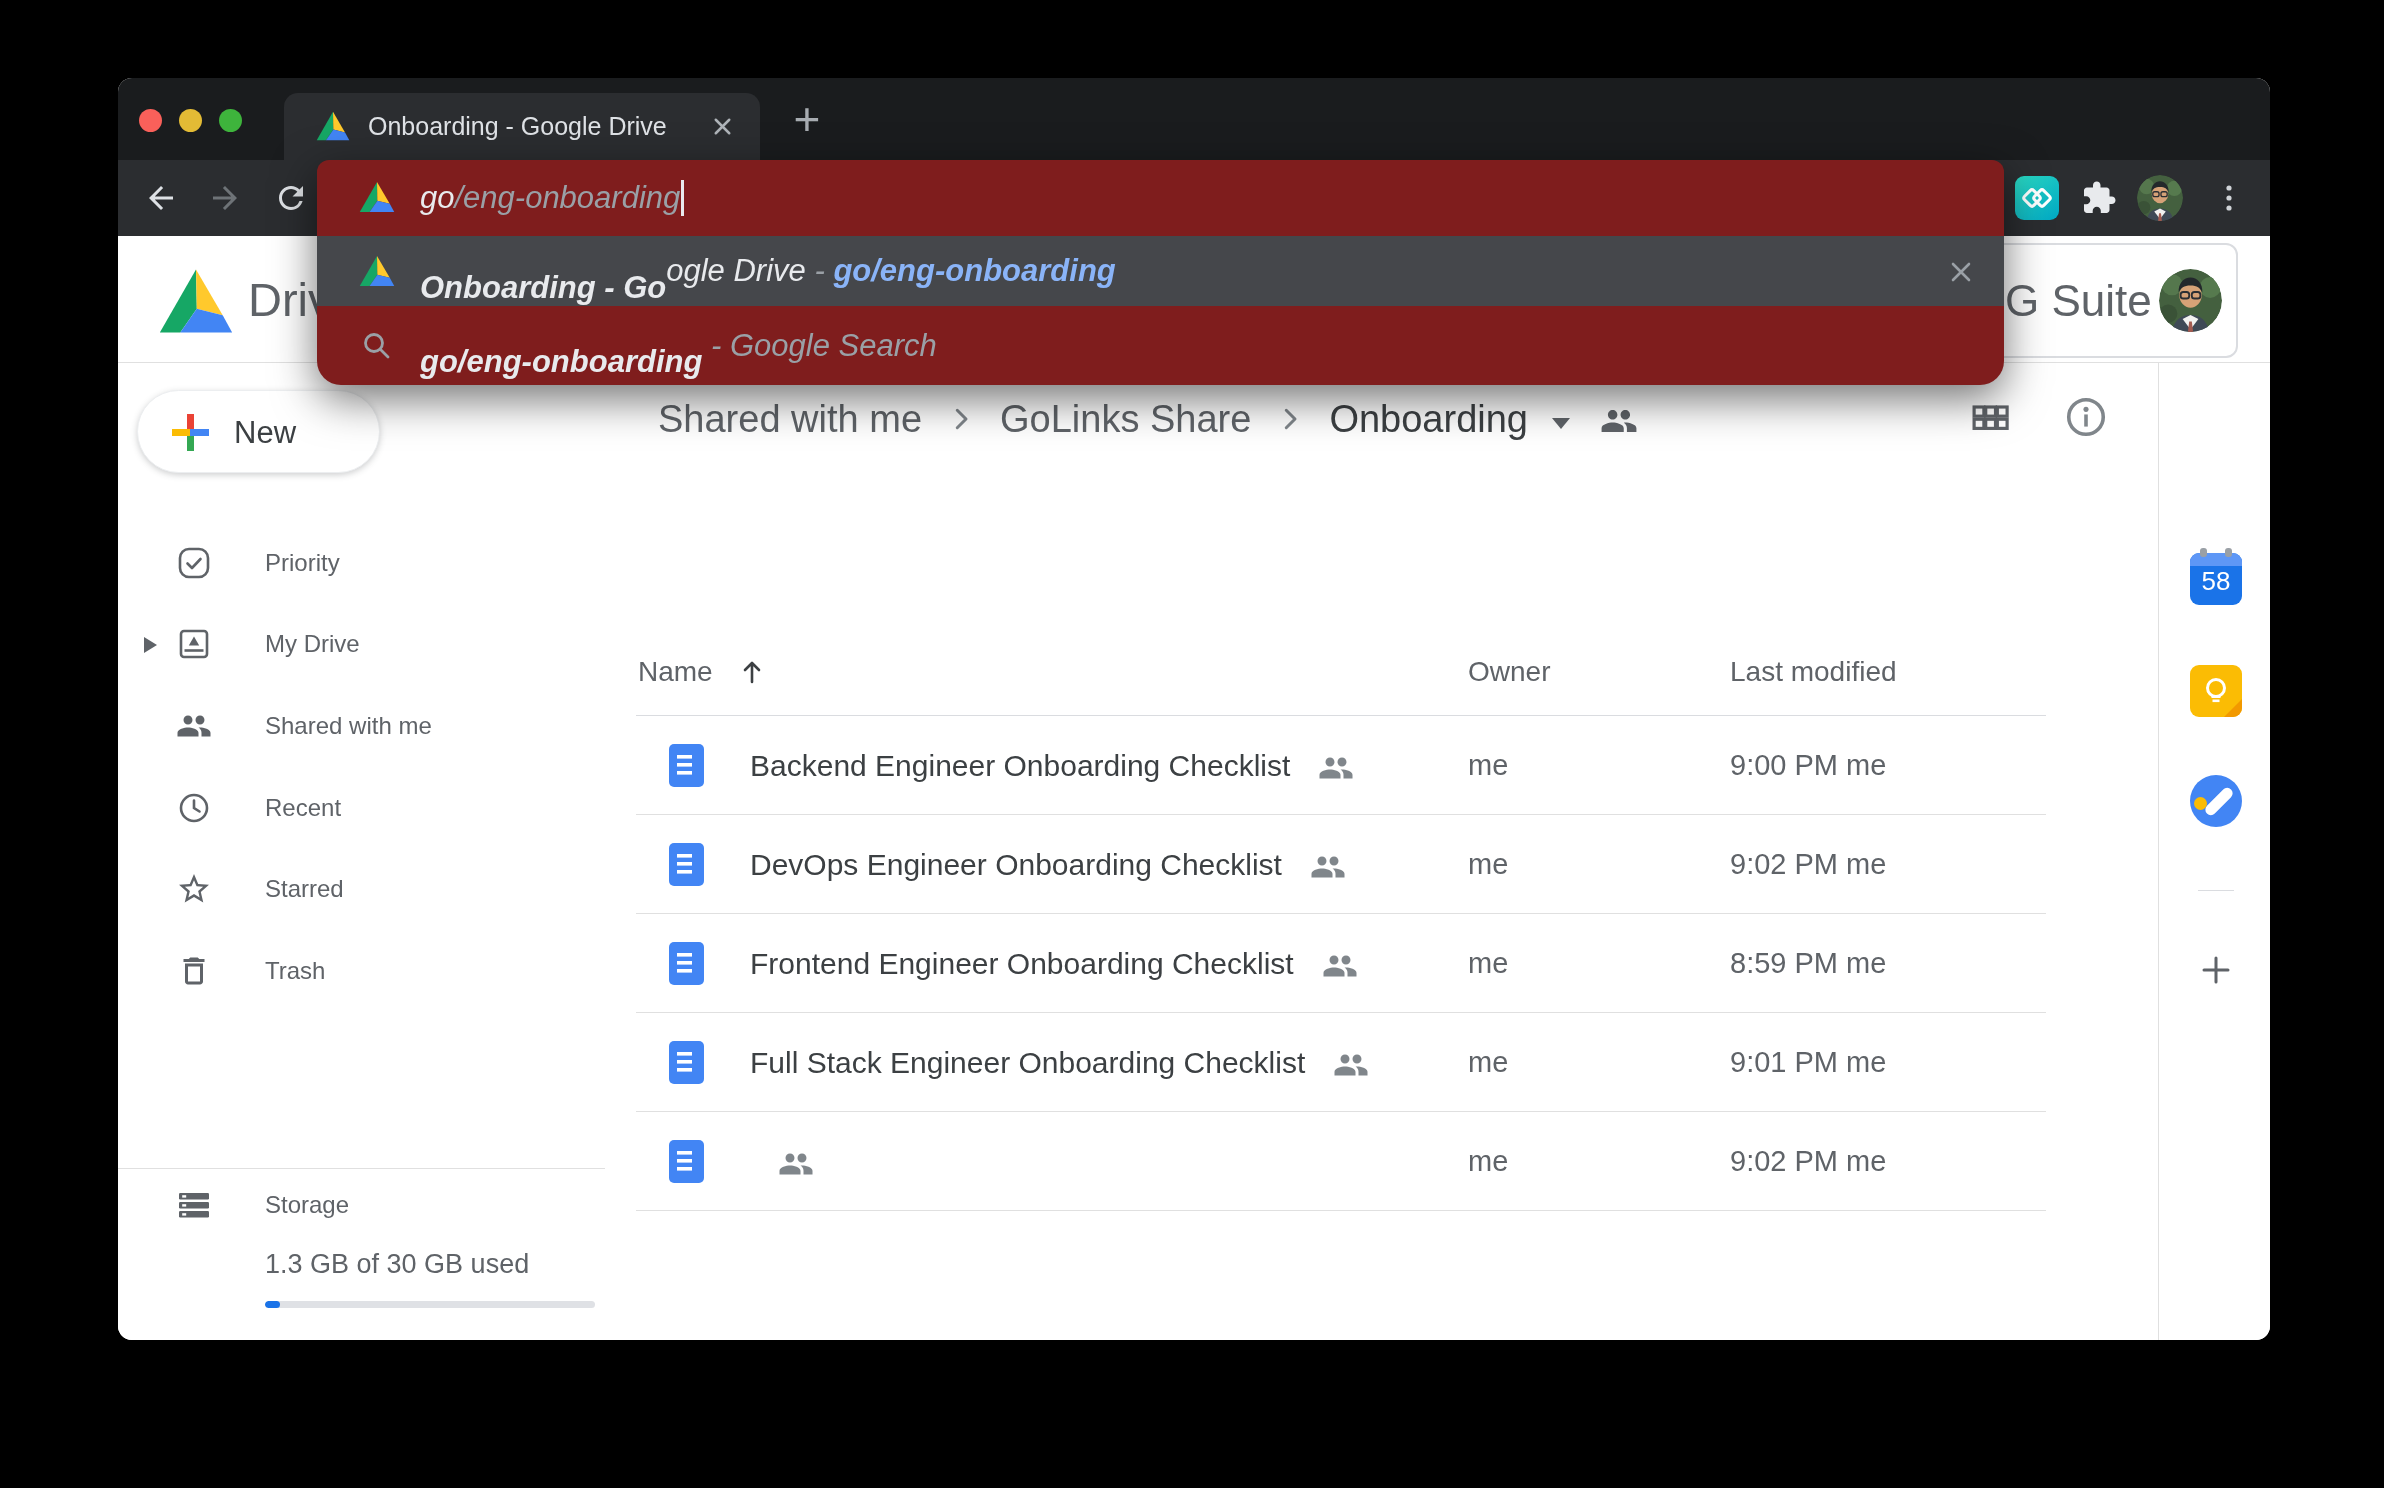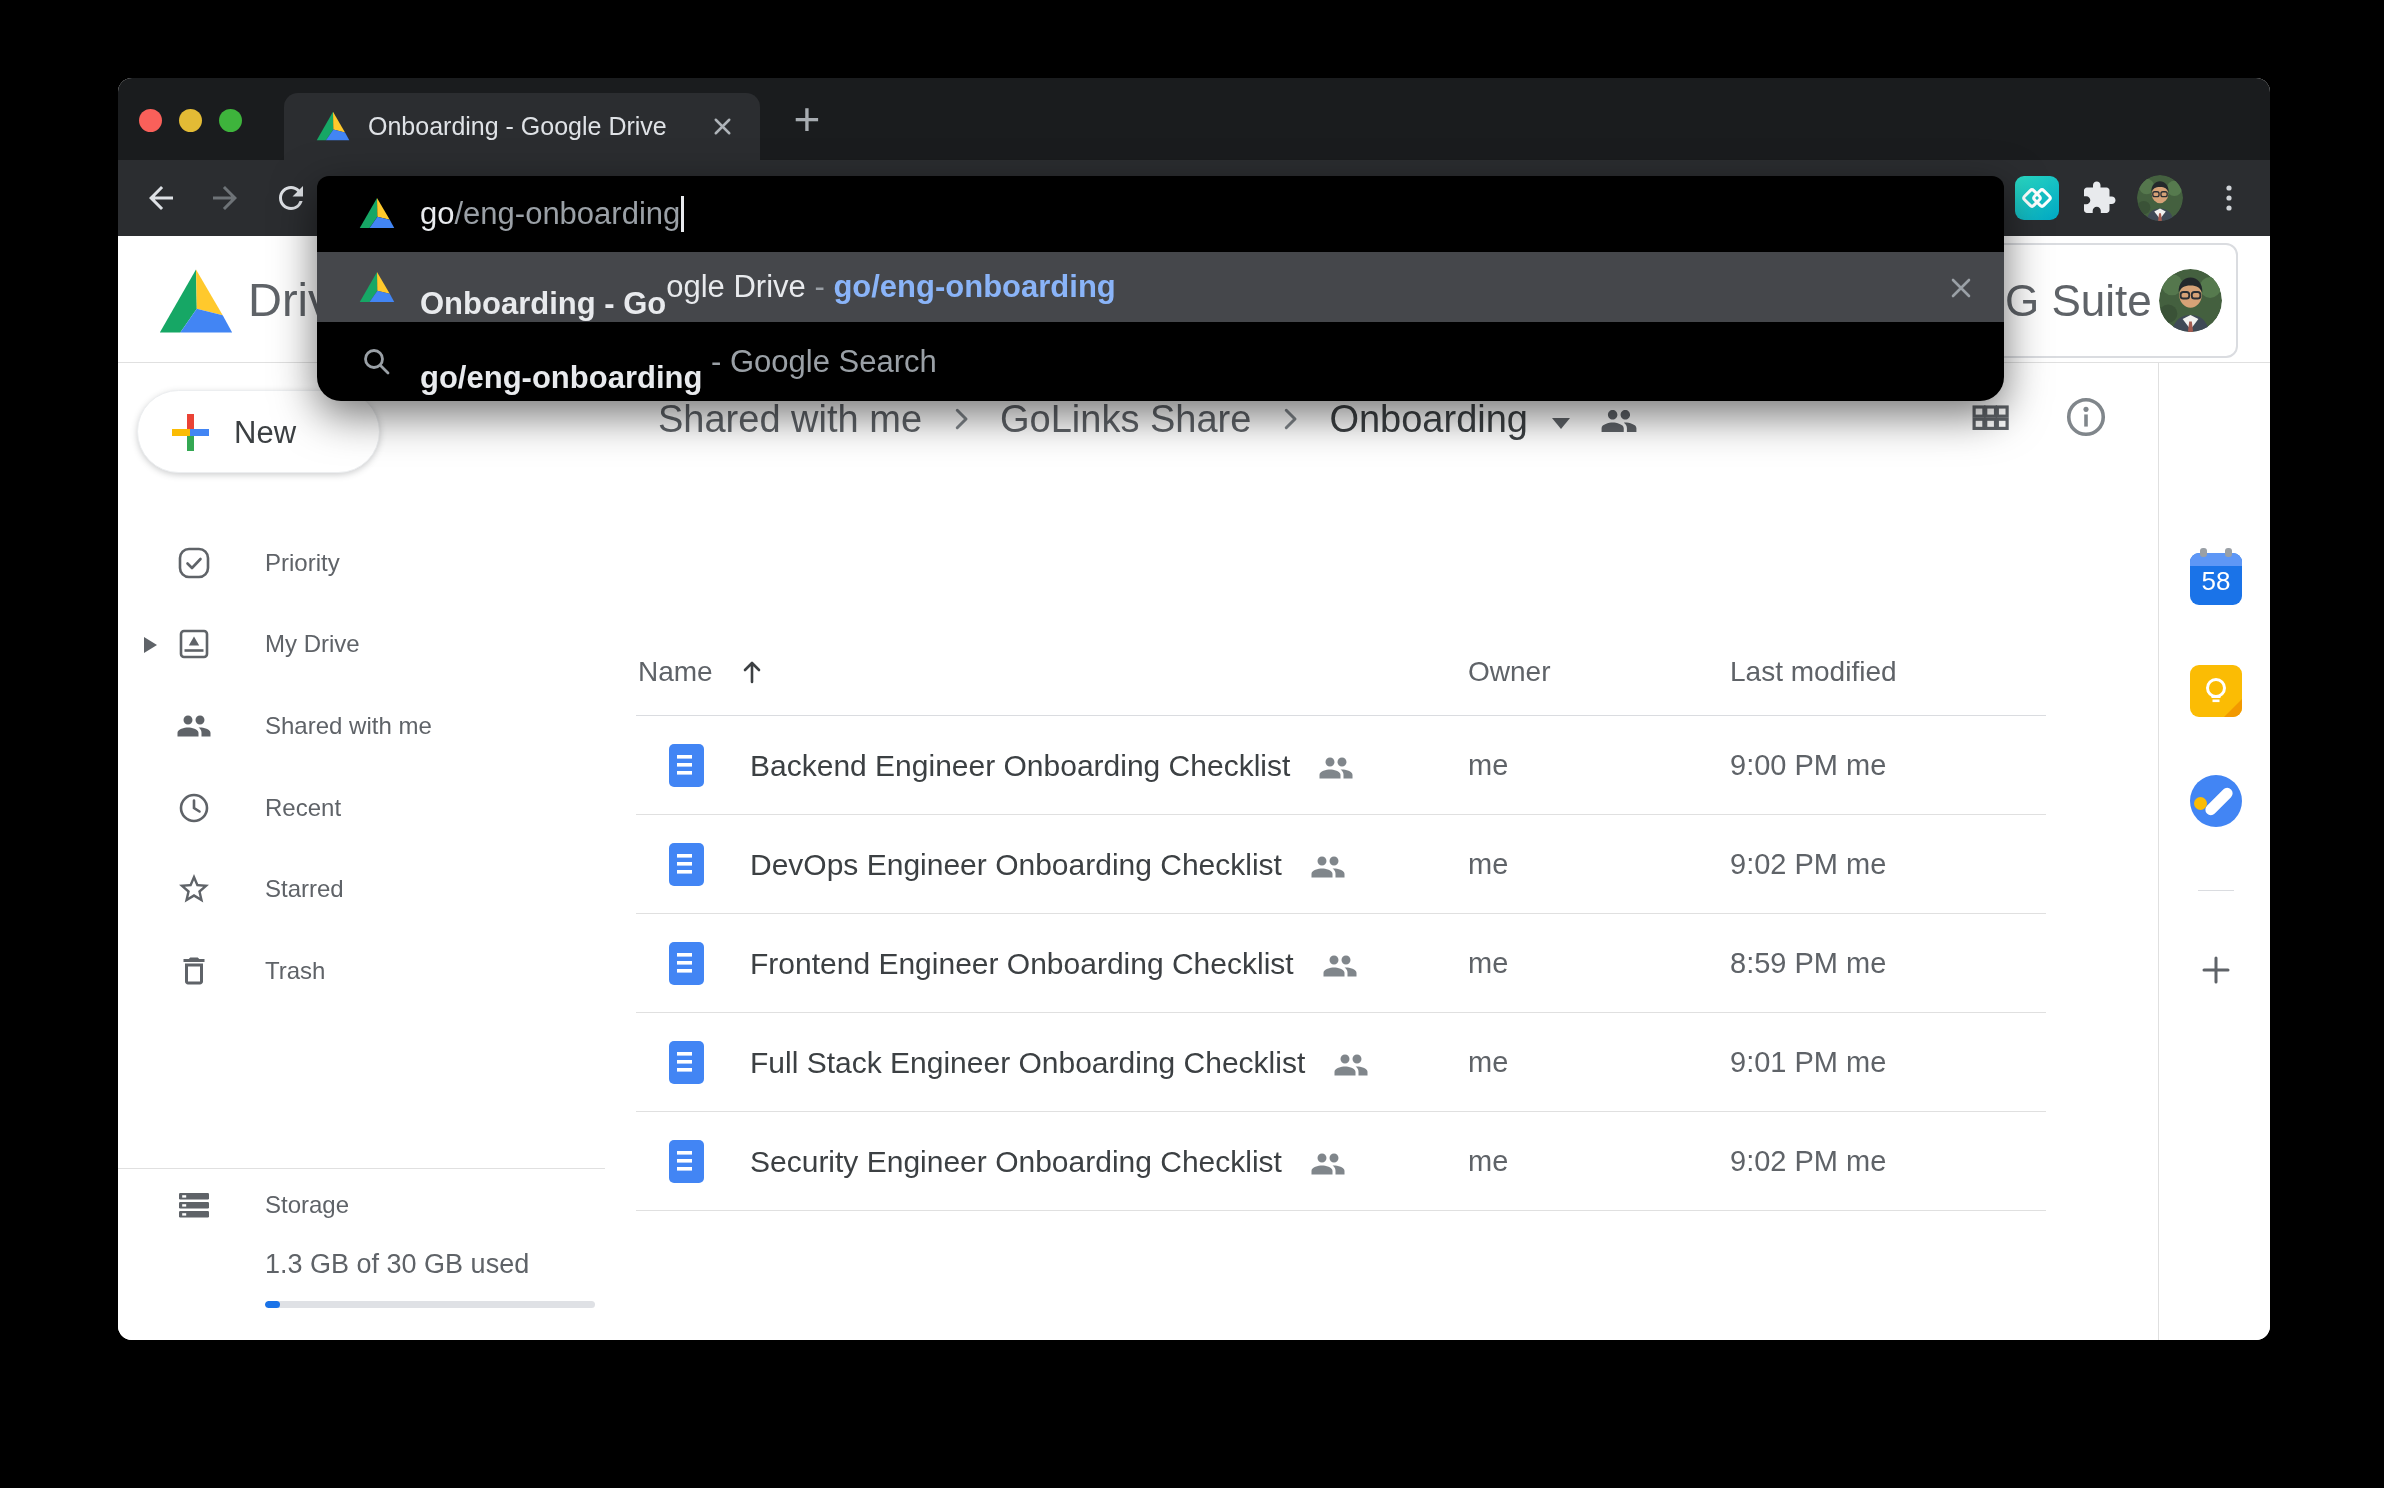--- a/index.html
+++ b/index.html
@@ -23,21 +23,21 @@
   .tb-ic{position:absolute;top:20px;width:36px;height:36px;}
   .ic-back{left:25px;}
   .ic-fwd{left:89px;}
   .ic-reload{left:155px;}
   .golinks{position:absolute;left:1897px;top:16px;width:44px;height:44px;border-radius:9px;background:linear-gradient(140deg,#2bd9c2 0%,#00a8c5 100%);}
   .puzzle{position:absolute;left:1963px;top:20px;width:36px;height:36px;}
   .tb-avatar{position:absolute;left:2019px;top:15px;width:46px;height:46px;border-radius:50%;overflow:hidden;}
   .dots{position:absolute;left:2098px;top:20px;width:26px;height:36px;}
 
   
-  .omni-panel{position:absolute;left:199px;top:98px;width:1687px;height:225px;background:#000000;border-radius:12px 12px 24px 24px;box-shadow:0 14px 44px rgba(0,0,0,.55);z-index:50;}
+  .omni-panel{position:absolute;left:199px;top:82px;width:1687px;height:225px;background:#7f1d1d;border-radius:12px 12px 24px 24px;box-shadow:0 14px 44px rgba(0,0,0,.55);z-index:50;font-style:italic;}
   .omni-row{position:absolute;left:0;top:0;width:100%;height:76px;}
   .omni-fav{position:absolute;left:42px;top:21px;width:36px;height:32px;}
   .omni-text{position:absolute;left:103px;top:0;height:76px;line-height:76px;font-size:31px;white-space:nowrap;}
   .omni-typed{color:#e8eaed;}
   .omni-auto{color:#9aa0a6;}
   .caret{display:inline-block;width:3px;height:36px;background:#e8eaed;vertical-align:-8px;margin-left:1px;}
   .sugg1{position:absolute;left:0;top:76px;width:100%;height:70px;background:#45474b;}
   .sugg2{position:absolute;left:0;top:146px;width:100%;height:79px;border-radius:0 0 24px 24px;}
   .sg-fav{position:absolute;left:42px;top:19px;width:36px;height:32px;}
   .sg-search{position:absolute;left:42px;top:22px;width:36px;height:36px;}
@@ -394,21 +394,20 @@
         </div>
 
         <div class="trow" style="top:749px">
           <svg class="doc-ic" viewBox="0 0 35 43">
             <rect x="0" y="0" width="35" height="43" rx="5" fill="#4285f4"></rect>
             <rect x="8" y="11" width="15" height="3.6" fill="#fff"></rect>
               <rect x="8" y="19" width="15" height="3.6" fill="#fff"></rect>
               <rect x="8" y="27" width="15" height="3.6" fill="#fff"></rect>
           </svg>
           <div class="row-name">
-              <span>Security Engineer Onboarding Checklist</span>
             <svg class="row-people" viewBox="0 0 24 24">
                 <use href="#sym-people"></use>
               </svg>
           </div>
           <span class="row-owner">me</span>
           <span class="row-mod">9:02 PM me</span>
         </div>
       </div>
 
       <div class="rail">

